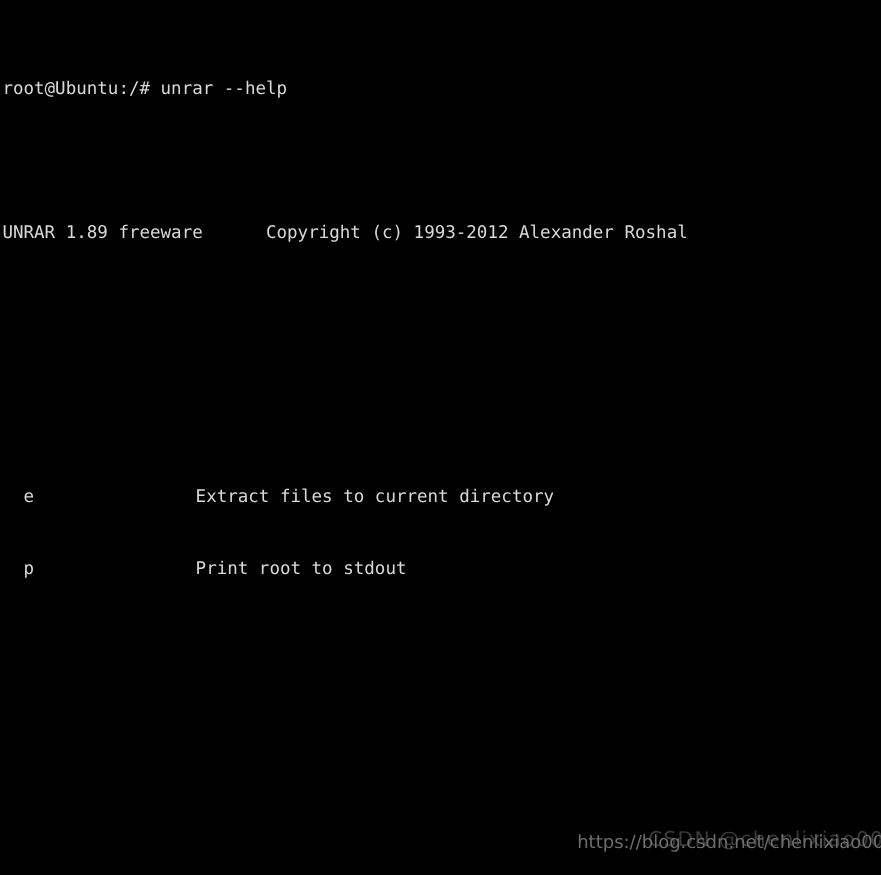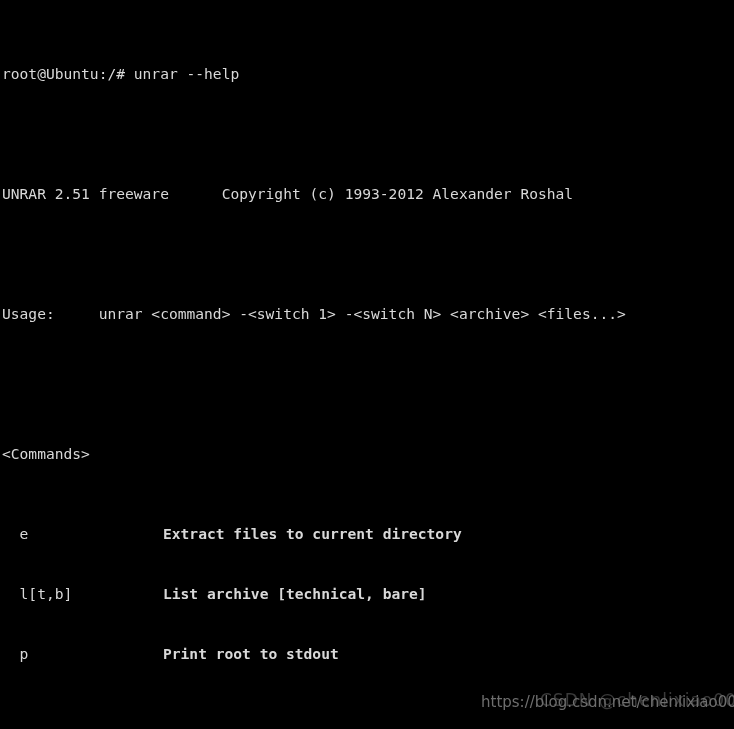--- a/index.html
+++ b/index.html
@@ -48,21 +48,20 @@
     height: 20px;
     white-space: pre;
   }
   .key {
     display: inline-block;
     width: 161px;
     white-space: pre;
   }
   .desc {
     white-space: pre;
-    font-weight: bold;
   }
   .section {
     white-space: pre;
   }
   .watermark {
     position: absolute;
     left: 481px;
     top: 692px;
     font-family: "DejaVu Sans", "Liberation Sans", sans-serif;
     font-size: 15px;
@@ -84,29 +83,26 @@
   }
 </style>
 </head>
 <body>
 
 <div id="terminal">
   <div class="screen">
 
     <div class="line">root@Ubuntu:/# unrar --help</div>
     <div class="line blank">&nbsp;</div>
-    <div class="line">UNRAR 2.51 freeware      Copyright (c) 1993-2012 Alexander Roshal</div>
+    <div class="line">UNRAR 1.89 freeware      Copyright (c) 1993-2012 Alexander Roshal</div>
     <div class="line blank">&nbsp;</div>
-    <div class="line">Usage:     unrar &lt;command&gt; -&lt;switch 1&gt; -&lt;switch N&gt; &lt;archive&gt; &lt;files...&gt;</div>
     <div class="line blank">&nbsp;</div>
 
-    <div class="line section">&lt;Commands&gt;</div>
 
     <div class="row"><span class="key">  e</span><span class="desc">Extract files to current directory</span></div>
-    <div class="row"><span class="key">  l[t,b]</span><span class="desc">List archive [technical, bare]</span></div>
     <div class="row"><span class="key">  p</span><span class="desc">Print root to stdout</span></div>
     
     
     
 
     
 
     
 
     

